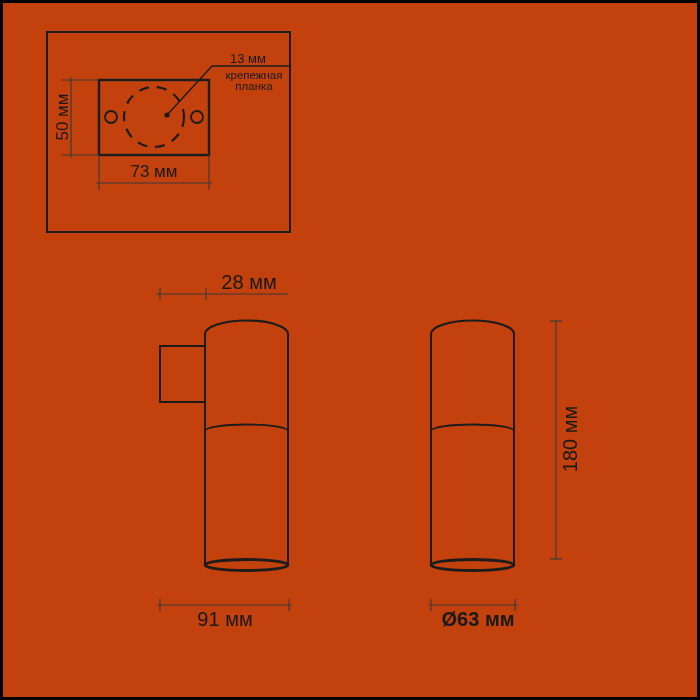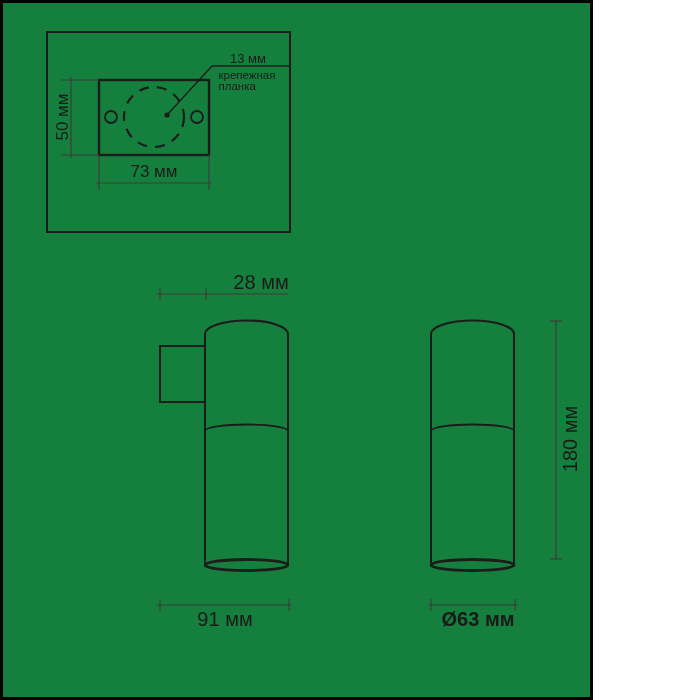--- a/index.html
+++ b/index.html
@@ -1,30 +1,30 @@
 <!DOCTYPE html>
 <html><head>
 <meta charset="utf-8">
 <style>
   html,body{margin:0;padding:0;background:#ffffff;}
   .frame{
-    position:relative;width:593px;height:700px;box-sizing:border-box;
-    border:3px solid #000;background:#15803d;overflow:hidden;
+    position:relative;width:700px;height:700px;box-sizing:border-box;
+    border:3px solid #000;background:#c2410c;overflow:hidden;
     font-family:"Liberation Sans", sans-serif;color:#1a1a1a;
   }
   .lineart{position:absolute;left:0;top:0;}
   .lbl{
     position:absolute;transform:translate(-50%,-50%);
     white-space:nowrap;color:#1a1a1a;z-index:2;
   }
   .lbl.rot{transform:translate(-50%,-50%) rotate(-90deg);}
   .t-lg{font-size:20px;}
   .t-md{font-size:17px;}
   .t-sm{font-size:13px;}
-  .t-xs{font-size:11.5px;line-height:10.5px;white-space:pre-line;}
+  .t-xs{font-size:11.5px;line-height:10.5px;text-align:center;white-space:pre-line;margin-left:7px;}
 </style>
 </head>
 <body>
 
 <div class="frame">
 
   <svg class="lineart" width="700" height="700" viewBox="0 0 700 700">
 
     <g fill="none" stroke="#1c1c1c">
       <rect x="44" y="29" width="243" height="200" stroke-width="2"></rect>
@@ -92,21 +92,21 @@
 
   <div class="lbl t-sm" style="left:245px;top:55px;">13 мм</div>
 
   <div class="lbl t-xs" style="left:244px;top:77px;">крепежная
 планка</div>
 
   <div class="lbl t-md rot" style="left:60px;top:114px;">50 мм</div>
 
   <div class="lbl t-md" style="left:151px;top:169px;">73 мм</div>
 
-  <div class="lbl t-lg" style="left:246px;top:279px;margin-left:12px;">28 мм</div>
+  <div class="lbl t-lg" style="left:246px;top:279px;">28 мм</div>
 
   <div class="lbl t-lg" style="left:222px;top:616px;text-align:center;">91 мм</div>
 
   <div class="lbl t-lg rot" style="left:567px;top:436px;">180 мм</div>
 
   <div class="lbl t-lg" style="left:475px;top:616px;font-weight:bold;">Ø63 мм</div>
 
 </div>
 
 </body></html>

